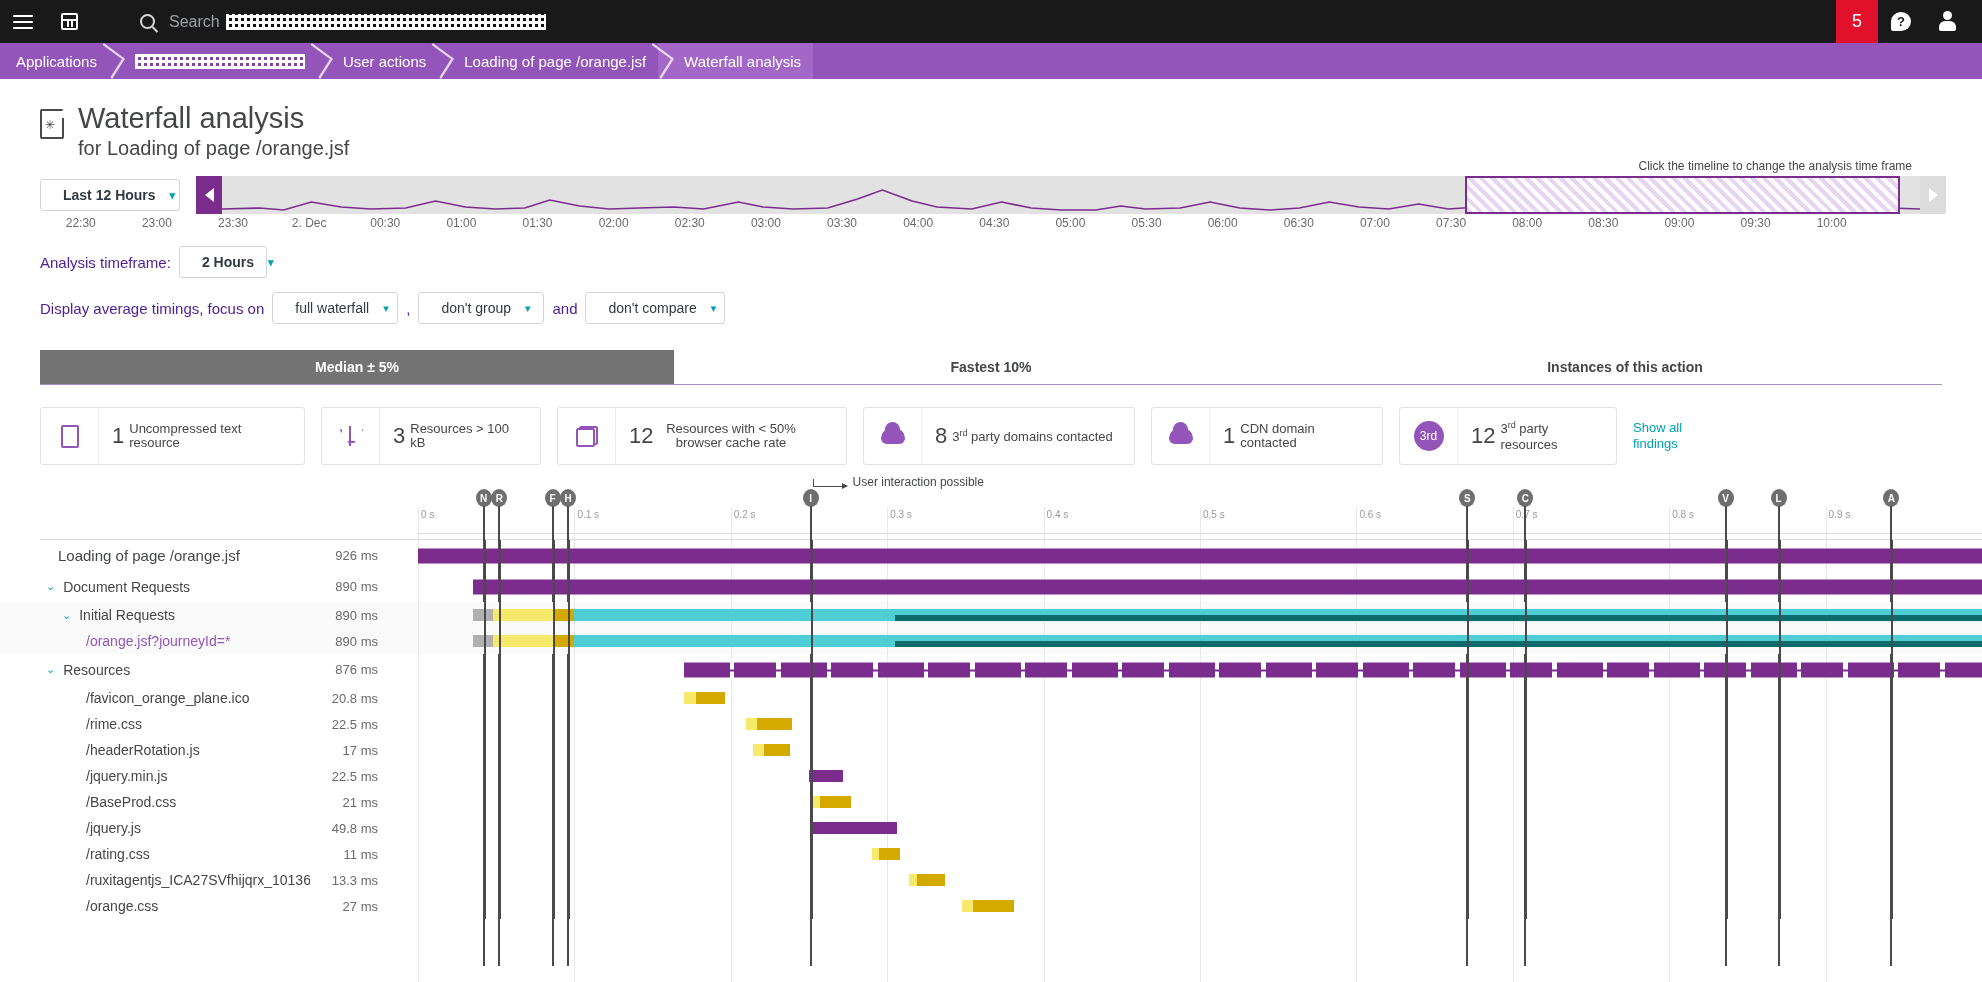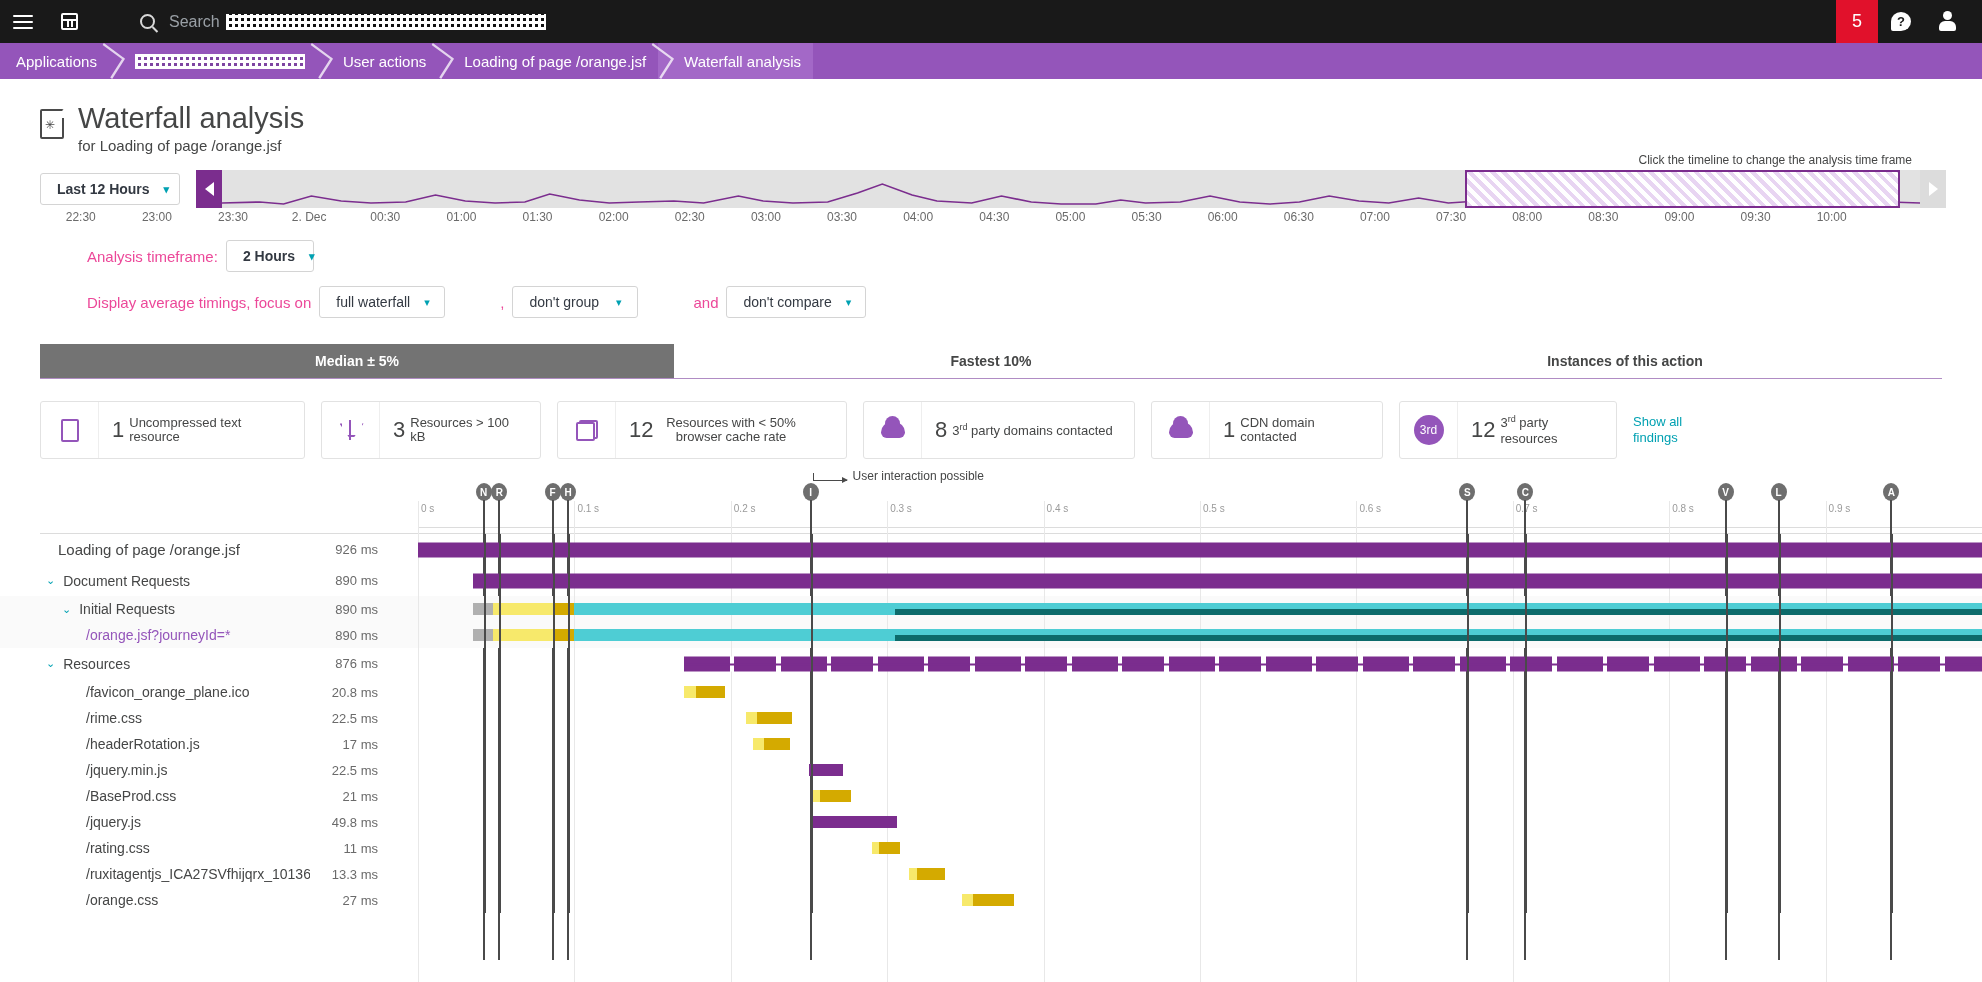--- a/index.html
+++ b/index.html
@@ -113,28 +113,28 @@
   .doc-ico:before {
     content: ""; position: absolute; right: -2px; top: -2px;
     border-width: 0 0 9px 9px; border-style: solid;
     border-color: transparent transparent #fff transparent;
   }
   .doc-ico span {
     position: absolute; left: 3px; top: 7px; font-size: 12px; color: #4a4a4a;
     letter-spacing: -1px;
   }
   .page-title { font-size: 29px; font-weight: 300; color: #454646; line-height: 1.05; }
-  .page-sub { font-size: 15px; color: #454646; margin-top: 4px; }
+  .page-sub { font-size: 20px; color: #454646; margin-top: 4px; }
 
   
   .tf-row { display: flex; align-items: center; padding: 16px 0 0 40px; position: relative; }
   .dd {
     border: 1px solid #d4d4d4; background: #fff; border-radius: 3px;
     height: 32px; display: inline-flex; align-items: center; gap: 14px;
-    padding: 0 16px; font-size: 14px; cursor: pointer; color: #333942;
+    padding: 0 22px; font-size: 14px; cursor: pointer; color: #333942;
     white-space: nowrap;
   }
   .dd.bold { font-weight: bold; }
   .chev { color: #00a1b2; font-size: 11px; line-height: 1; }
   .tl-nav {
     width: 26px; background: #7b2d8e; color: #fff; display: flex;
     align-items: center; justify-content: center; cursor: pointer; flex: none;
   }
   .tri-l { border-width: 7px 9px 7px 0; border-style: solid; border-color: transparent #fff transparent transparent; }
   .tri-r { border-width: 7px 0 7px 9px; border-style: solid; border-color: transparent transparent transparent #fff; }
@@ -149,21 +149,21 @@
   .tl-hint {
     position: absolute; right: 34px; top: -17px; font-size: 12px; color: #454646;
   }
   .tl-ticks { position: relative; height: 22px; margin-left: 40px; }
   .tl-ticks span {
     position: absolute; font-size: 12px; color: #6a6a6a; transform: translateX(-50%);
     top: 2px; white-space: nowrap;
   }
 
   .ctrl-row { display: flex; align-items: center; gap: 8px; padding: 10px 0 0 40px; font-size: 15px; }
-  .ctrl-row .lbl { color: #ec4899; margin-left: 47px; }
+  .ctrl-row .lbl { color: #4c1d95; }
 
   
   .tabs {
     display: flex; margin: 26px 40px 0 40px; border-bottom: 1px solid #b08cc4;
   }
   .tab {
     flex: 1; text-align: center; font-size: 14px; font-weight: bold;
     padding: 9px 0; color: #454646; cursor: pointer;
   }
   .tab.active { background: #737373; color: #fff; }

